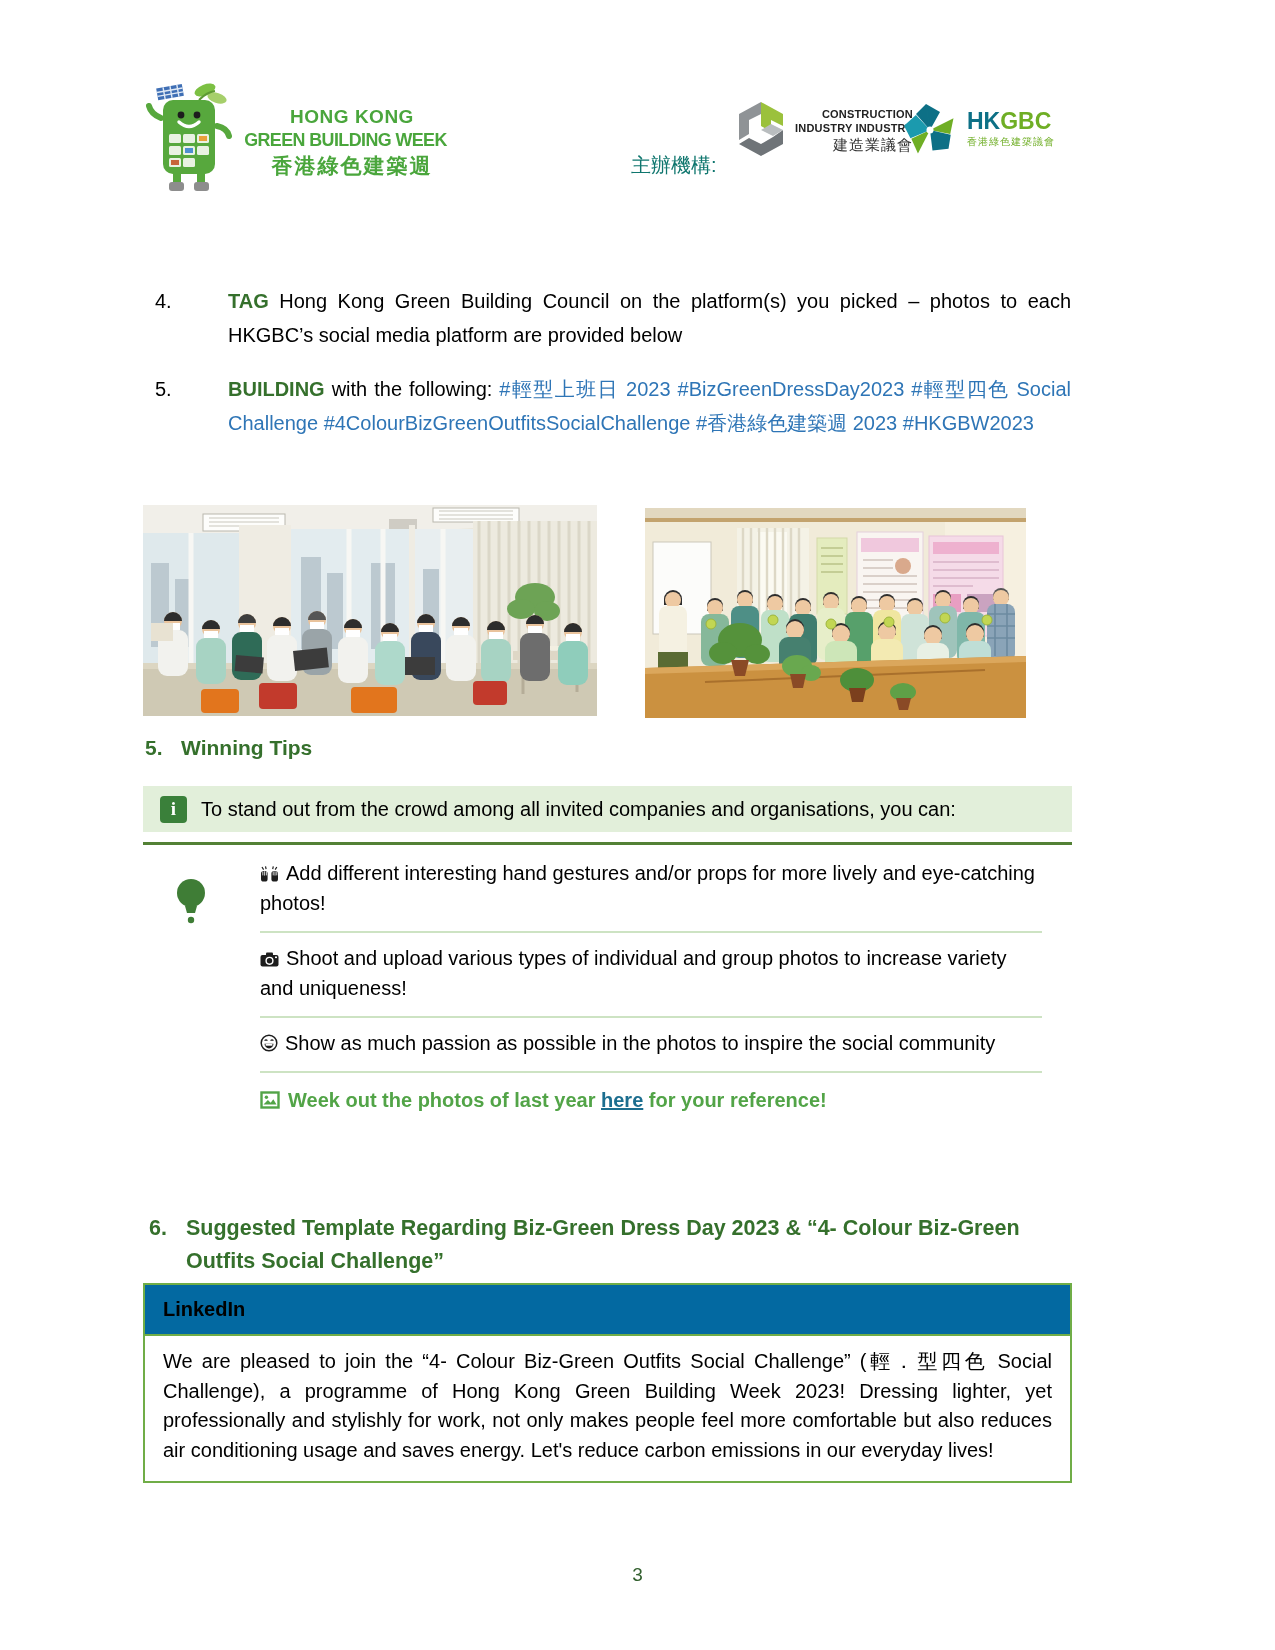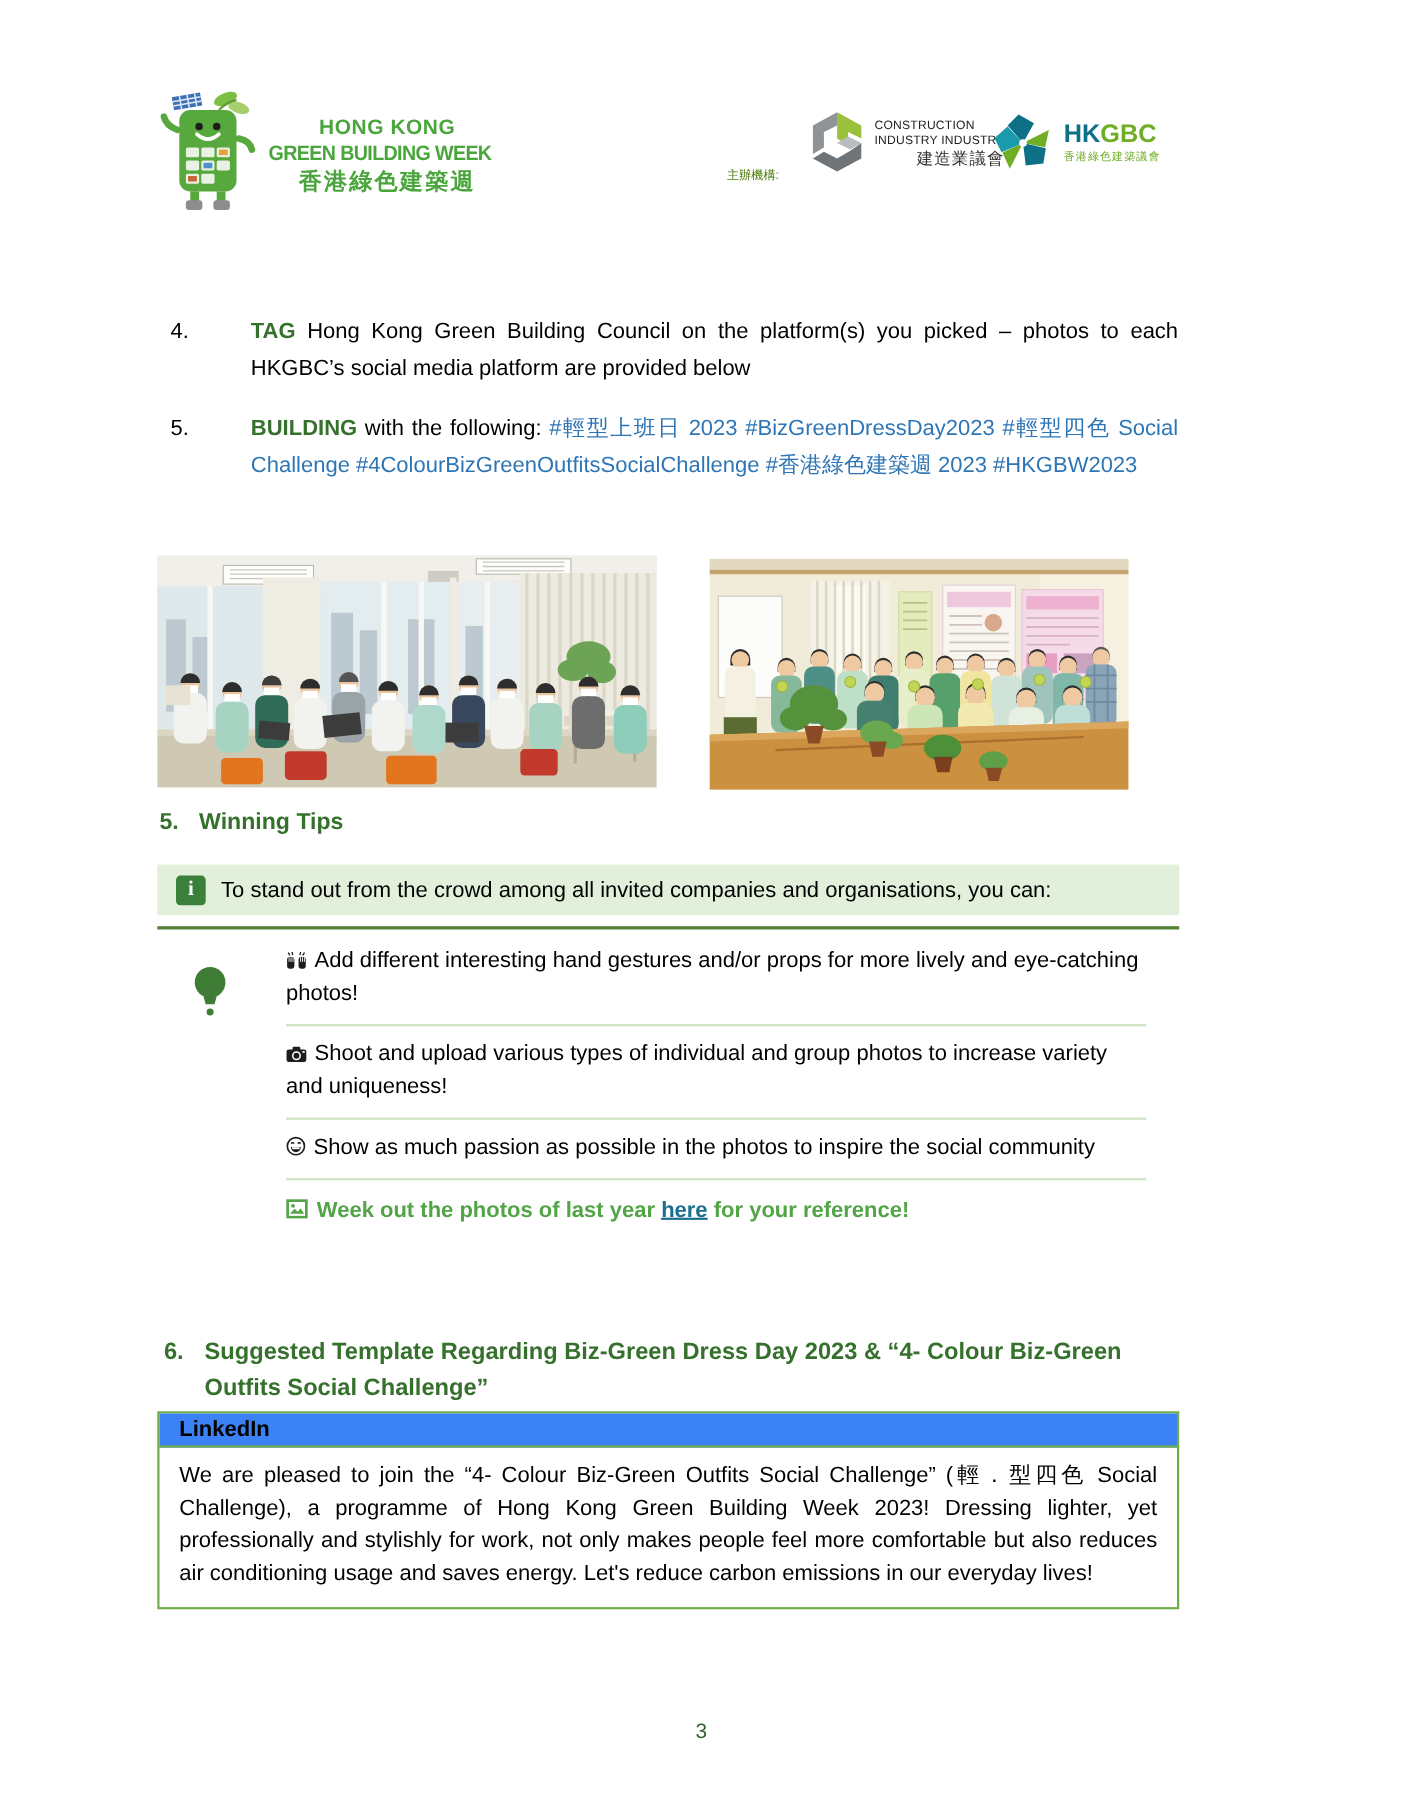--- a/index.html
+++ b/index.html
@@ -10,24 +10,24 @@
   }
 
   
   .header { position:absolute; left:143px; top:82px; width:1012px; height:120px; }
   .hkgbw-logo { position:absolute; left:0; top:0; display:flex; }
   .robot-svg { width:92px; height:112px; }
   .hkgbw-text { margin-left:8px; margin-top:24px; width:218px; text-align:center; color:#4aa63c; font-weight:bold; }
   .hkgbw-text .l1 { font-size:19px; letter-spacing:0.5px; line-height:22px; }
   .hkgbw-text .l2 { font-size:19px; letter-spacing:-0.6px; line-height:24px; transform:scaleX(0.94); transform-origin:left; }
   .hkgbw-text .l3 { font-size:21px; letter-spacing:2px; line-height:28px; }
-  .organizer-label { position:absolute; left:518px; top:70px; color:#4d7c0f; font-size:11px; }
+  .organizer-label { position:absolute; left:488px; top:70px; color:#0f766e; font-size:20px; }
   .cic-logo { position:absolute; left:592px; top:18px; display:flex; align-items:center; }
   .cic-text { margin-left:8px; line-height:14px; }
-  .cic-text .en { font-size:11px; font-weight:normal; color:#222; letter-spacing:0.2px; }
+  .cic-text .en { font-size:11px; font-weight:bold; color:#222; letter-spacing:0.2px;text-align:right; }
   .cic-text .cn { font-size:15px; color:#333; margin-top:3px; letter-spacing:1px;text-align:right; }
   .hkgbc-logo { position:absolute; left:756px; top:14px; display:flex; align-items:center; }
   .hkgbc-text { margin-left:6px; }
   .hkgbc-en { font-size:23px; font-weight:bold; letter-spacing:0px; line-height:24px; }
   .hkgbc-en .hk { color:#0d7086; }
   .hkgbc-en .gbc { color:#6fae25; }
   .hkgbc-cn { font-size:10px; color:#6fae25; letter-spacing:1px; margin-top:2px; }
 
   
   .list-item { position:absolute; left:155px; width:916px; display:flex; font-size:20px; line-height:34px; }
@@ -67,21 +67,21 @@
   .check-line { padding-top:16px; font-size:20px; font-weight:bold; color:#52a447; }
   .check-line .tip-icon { display:inline-block; vertical-align:-2px; margin-right:8px; }
   .here-link { color:#1c6e8f; text-decoration:underline; cursor:pointer; }
 
   
   #heading6 { left:149px; top:1212px; width:936px; font-size:21.5px; line-height:33px; }
   #heading6 .hnum { width:37px; flex:0 0 37px; }
 
   
   .li-box { position:absolute; left:143px; top:1283px; width:929px; border:2px solid #70ad47; box-sizing:border-box; }
-  .li-head { background:#3b82f6; border-bottom:2px solid #70ad47; padding:3px 18px; font-size:20px; font-weight:bold; }
+  .li-head { background:#0369a1; border-bottom:2px solid #70ad47; padding:13px 18px; font-size:20px; font-weight:bold; }
   .li-body { padding:11px 18px 16px; font-size:20px; line-height:29.5px; text-align:justify; }
 
   .page-num { position:absolute; left:0; right:0; top:1564px; text-align:center; color:#33602f; font-size:19px; }
 </style>
 </head>
 <body>
 
 <div class="page">
 
   <div class="header">

